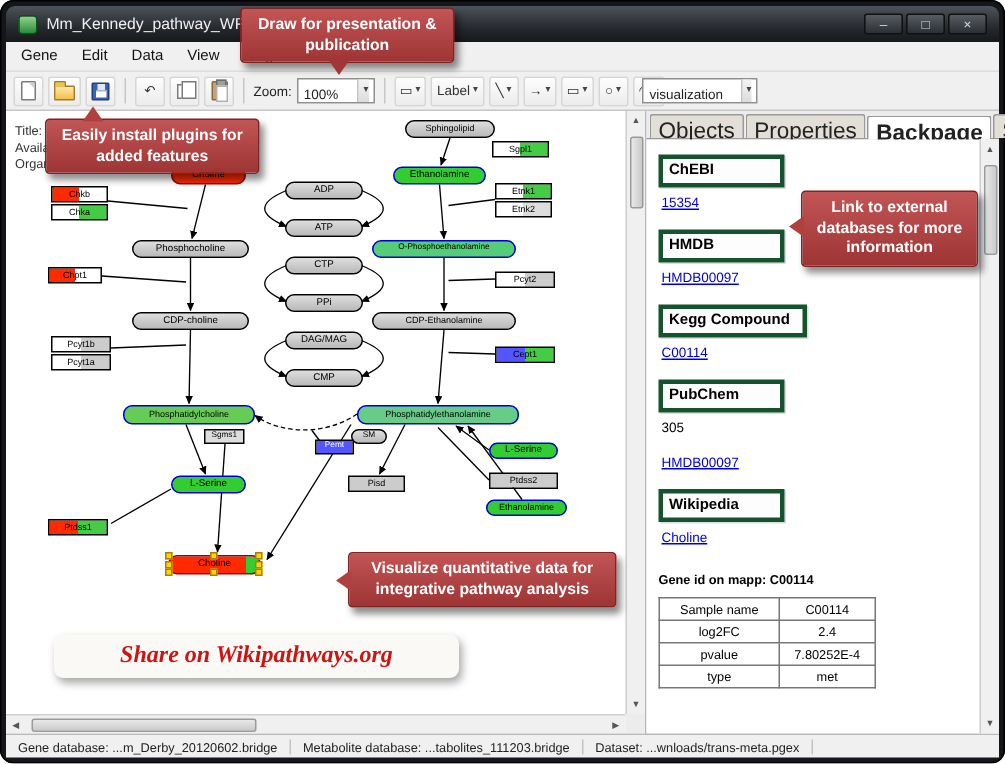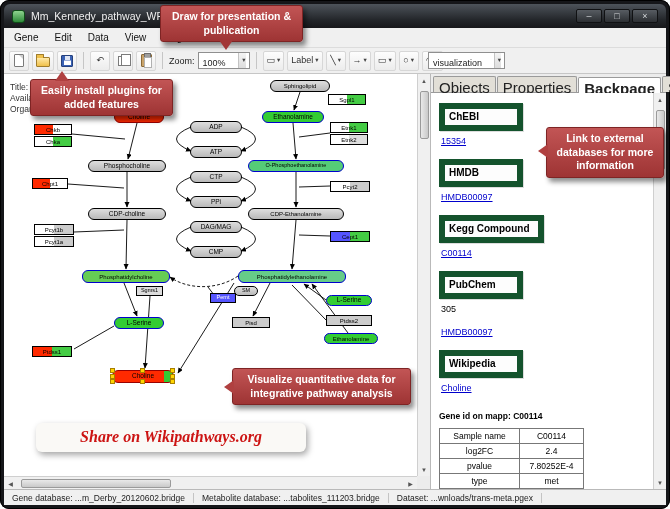--- a/index.html
+++ b/index.html
@@ -61,41 +61,41 @@
   .corner{position:absolute;right:0;bottom:0;width:13px;height:13px;background:#ececec}
   
   .sidepanel{width:236px;flex:none;display:flex;flex-direction:column;background:#f2f2f2;border-left:1px solid #b9b9b9}
   .tabs{height:19px;display:flex;gap:1px;padding:2px 2px 0 2px;background:#ececec;border-bottom:1px solid #9a9a9a;flex:none}
   .tab{font-size:15px;padding:3px 5px 2px;background:#e2dfd7;border:1px solid #9a9a9a;border-bottom:none;border-radius:2px 2px 0 0;color:#222;line-height:1}
   .tab.active{background:#fff;position:relative;top:1px;padding-bottom:4px;font-weight:bold}
   .panel-body{flex:1;position:relative;background:#fff;min-height:0}
   .panel-content{position:absolute;left:0;top:0;right:13px;bottom:0;padding:10px 8px;overflow:hidden}
   .vscroll2{position:absolute;right:0;top:0;bottom:0;width:13px;background:#f0f0f0;border-left:1px solid #cfcfcf;display:flex;flex-direction:column;align-items:center}
   .bp-sec{margin-bottom:13px}
-  .bp-head{display:inline-block;min-width:84px;border:6px solid #14532d;background:#fdfdfd;font-weight:bold;font-size:10px;padding:2px 8px 3px 4px;box-shadow:1px 1px 0 #ddd}
+  .bp-head{display:inline-block;min-width:84px;border:3px solid #14532d;background:#fdfdfd;font-weight:bold;font-size:10px;padding:2px 8px 3px 4px;box-shadow:1px 1px 0 #ddd}
   .bp-link{display:block;color:#0000cc;text-decoration:underline;font-size:9px;margin:5px 0 0 2px;cursor:pointer}
   .bp-val{display:block;color:#000;font-size:9px;margin:5px 0 0 2px}
   .exp-title{font-weight:bold;font-size:10.5px;margin-top:2px}
   .geneid{font-weight:bold;font-size:8.5px;margin-top:18px}
   .exp-table{border-collapse:collapse;margin-top:7px}
   .exp-table td{border:1px solid #777;font-size:8.5px;text-align:center;padding:2px 4px;background:#fff}
   .exp-table td:first-child{width:80px}
   .exp-table td:last-child{width:64px}
   
   .statusbar{height:16px;background:#f0f0f0;border-top:1px solid #b9b9b9;display:flex;align-items:center;font-size:8.5px;color:#222;flex:none;overflow:hidden}
   .status-seg{padding:0 8px;border-right:1px solid #c4c4c4;white-space:nowrap}
   
   .callout{position:absolute;z-index:50;background:linear-gradient(#c25555,#9e3434);border:1px solid #7e2424;border-radius:3px;color:#fff;font-size:10.5px;font-weight:bold;text-align:center;line-height:1.3;padding:4px 6px;box-shadow:3px 4px 5px rgba(0,0,0,.45)}
   .tri{position:absolute;width:0;height:0}
   .tri-down{bottom:-9px;left:58px;border-left:7px solid transparent;border-right:7px solid transparent;border-top:10px solid #a23636}
   .tri-up{top:-9px;left:24px;border-left:7px solid transparent;border-right:7px solid transparent;border-bottom:10px solid #b04040}
   .tri-left{left:-9px;border-top:7px solid transparent;border-bottom:7px solid transparent;border-right:10px solid #b04040}
   .co-draw{left:160px;top:5px;width:143px}
   .co-plugins{left:30px;top:79px;width:143px}
-  .co-link{left:546px;top:127px;width:118px}
+  .co-link{left:534px;top:127px;width:118px}
   .co-link .tri-left{top:16px}
   .co-viz{left:232px;top:368px;width:179px}
   .co-viz .tri-left{top:11px}
   .share-banner{position:absolute;z-index:50;left:36px;top:423px;width:270px;background:#faf9f6;border-radius:6px;box-shadow:2px 3px 6px rgba(0,0,0,.35);padding:5px 10px 6px;color:#cc1413;font-family:"Liberation Serif","DejaVu Serif",serif;font-style:italic;font-weight:bold;font-size:16px;text-align:center}
 </style>
 </head>
 <body>
 
 <div class="frame">
 

